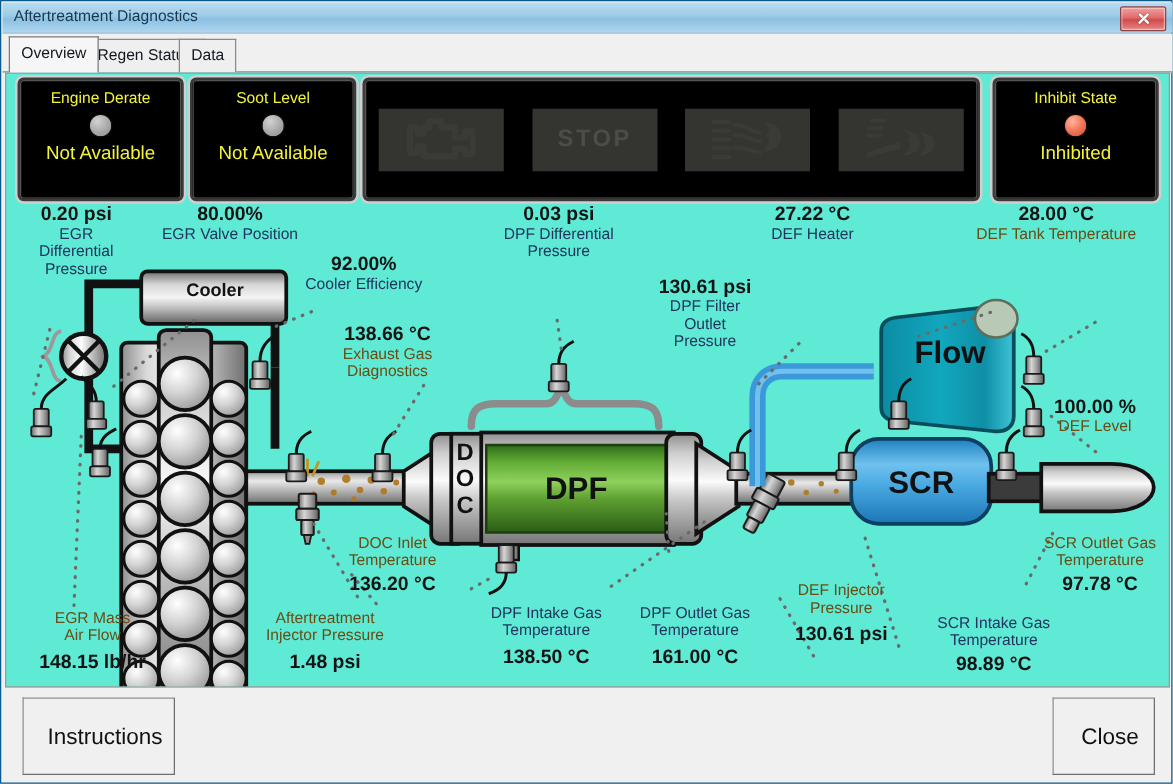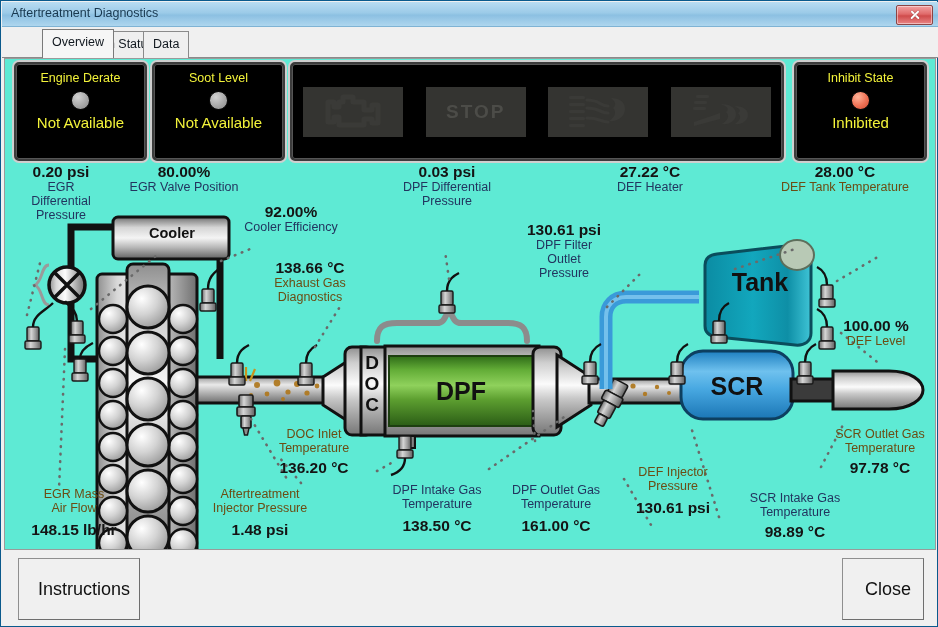--- a/index.html
+++ b/index.html
@@ -178,21 +178,21 @@
 
 <div class="window">
 
   <div class="titlebar">
     <div class="title-text">Aftertreatment Diagnostics</div>
     <div class="close-btn"></div>
   </div>
 
   <div class="tabstrip">
     <div class="tabline"></div>
-    <div class="tab active" style="left:5px;margin-left:35px;">Overview</div>
+    <div class="tab active" style="left:5px;">Overview</div>
     <div class="tab" style="left:66px;">Regen Status</div>
     <div class="tab" style="left:141px;">Data</div>
   </div>
 
   <div class="main">
 
     <div class="lamp-panel" style="left:9px; top:3px; width:133px; height:99px;">
       <div class="lamp-title">Engine Derate</div>
       <div class="lamp grey"></div>
       <div class="lamp-value">Not Available</div>
@@ -517,21 +517,21 @@
     </svg>
 
     <div class="label-in" style="left:118px; top:166px; width:98px; font-size:14.5px;">Cooler</div>
     <div class="label-in" style="left:354px; top:294px; width:26px; font-size:19px; line-height:1.1;">
       <div>D</div>
       <div>O</div>
       <div>C</div>
     </div>
     <div class="label-in" style="left:406px; top:318px; width:100px; font-size:25px;">DPF</div>
     <div class="label-in" style="left:712px; top:209px; width:86px; font-size:25px; line-height:1.12;">
-      <div>Tank</div>
+      <div>Flow</div>
     </div>
     <div class="label-in" style="left:688px; top:313px; width:88px; font-size:25px;">SCR</div>
 
     <div class="ro" style="left:2px; top:104px; width:108px;">
       <div class="v">0.20 psi</div>
       <div class="l navy">EGR
 Differential
 Pressure</div>
     </div>
 

